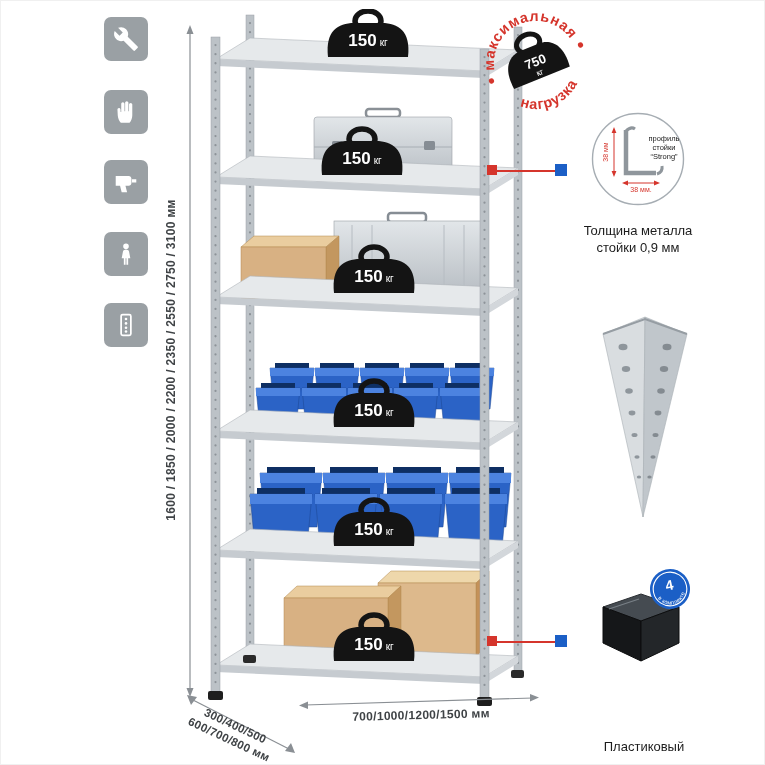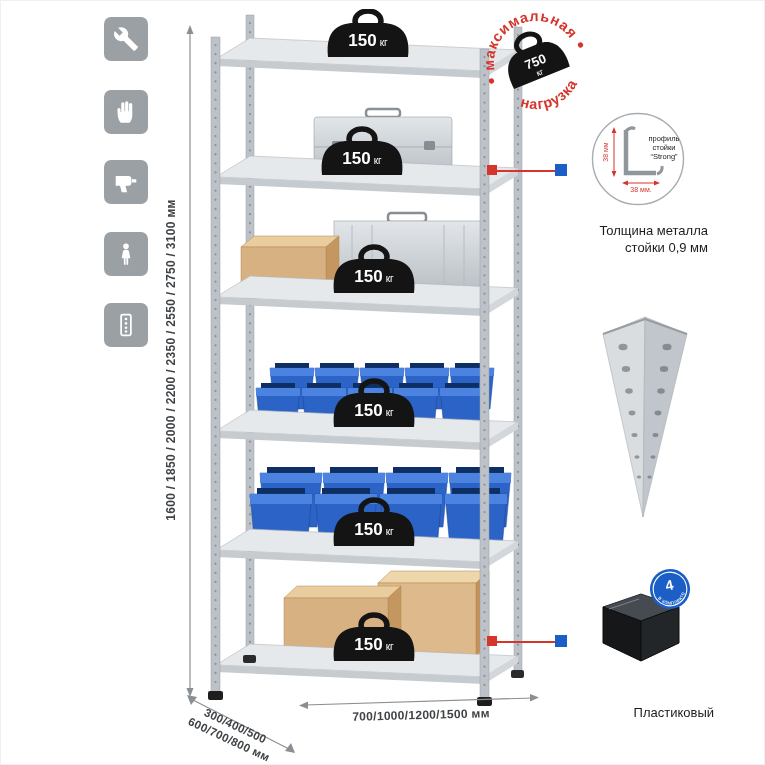--- a/index.html
+++ b/index.html
@@ -1,21 +1,21 @@
 <!DOCTYPE html>
 <html><head>
 <meta charset="utf-8">
 <style>
   html,body{margin:0;padding:0;background:#fff;}
   body{font-family:"Liberation Sans","DejaVu Sans",sans-serif;}
   .stage{position:relative;width:765px;height:765px;background:#fff;overflow:hidden;border:1px solid #f0f0f0;box-sizing:border-box;}
   .abs{position:absolute;}
   .tool-icon{position:absolute;left:103px;width:44px;height:44px;background:#9aa0a4;border-radius:7px;display:flex;align-items:center;justify-content:center;}
   .dim-label{position:absolute;color:#3f4346;font-weight:bold;font-size:12px;text-align:center;letter-spacing:.3px;}
-  .caption{position:absolute;text-align:right;color:#1c1c1c;font-size:13px;line-height:17px;}
+  .caption{position:absolute;text-align:center;color:#1c1c1c;font-size:13px;line-height:17px;}
   .caption div{white-space:nowrap;}
   .marker-line{position:absolute;height:2px;background:#d5352c;}
   .marker-sq-red{position:absolute;width:10px;height:10px;background:#d5352c;}
   .marker-sq-blue{position:absolute;width:12px;height:12px;background:#1b5fc6;}
   svg text{font-family:"Liberation Sans","DejaVu Sans",sans-serif;}
 </style>
 </head>
 <body>
 
 <div class="stage">
@@ -310,21 +310,21 @@
       </defs>
     <g transform="rotate(-12 23 23)">
       <circle cx="23" cy="23" r="20" fill="#1b5fc6"></circle>
       <circle cx="23" cy="23" r="16.8" fill="none" stroke="#fff" stroke-width="1.1"></circle>
       <text x="23" y="24" text-anchor="middle" fill="#fff" font-size="14" font-weight="bold">4</text>
       <text font-size="5.6" fill="#fff" letter-spacing="0.3">
         <textPath href="#bArc" startOffset="50%" text-anchor="middle">в комплекте</textPath>
       </text>
     </g>
   </svg>
-  <div class="caption" style="left:573px;top:703px;width:140px">
+  <div class="caption" style="left:573px;top:737px;width:140px">
     <div>Пластиковый</div>
   </div>
 
   <svg class="abs" style="left:296px;top:688px" width="246" height="26" viewBox="0 0 246 26">
     <line x1="8" y1="16" x2="236" y2="9" stroke="#8a8f94" stroke-width="1.2"></line>
     <polygon points="2,16.5 11,12.5 11,20" fill="#8a8f94"></polygon>
     <polygon points="242,8.5 233,5 233,12.5" fill="#8a8f94"></polygon>
   </svg>
   <div class="dim-label" style="left:320px;top:707px;width:200px;transform:rotate(-1.5deg);">700/1000/1200/1500 мм</div>
 

